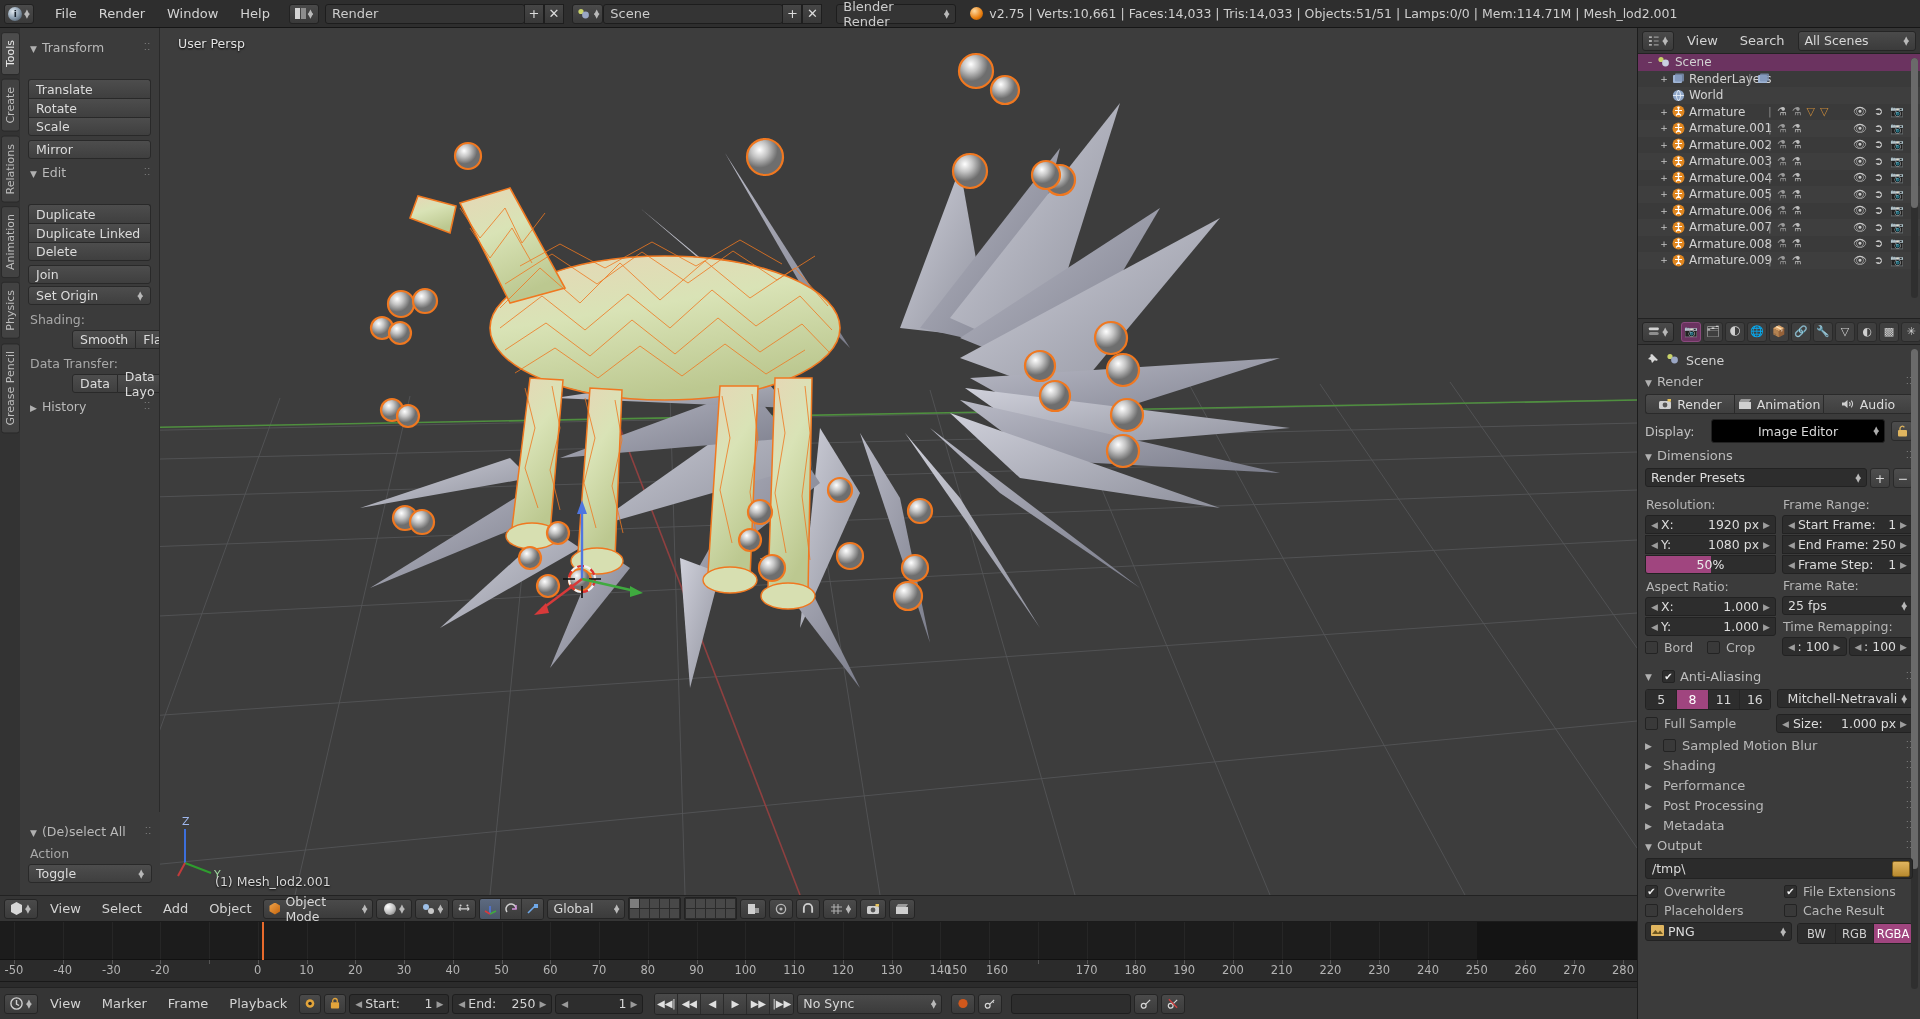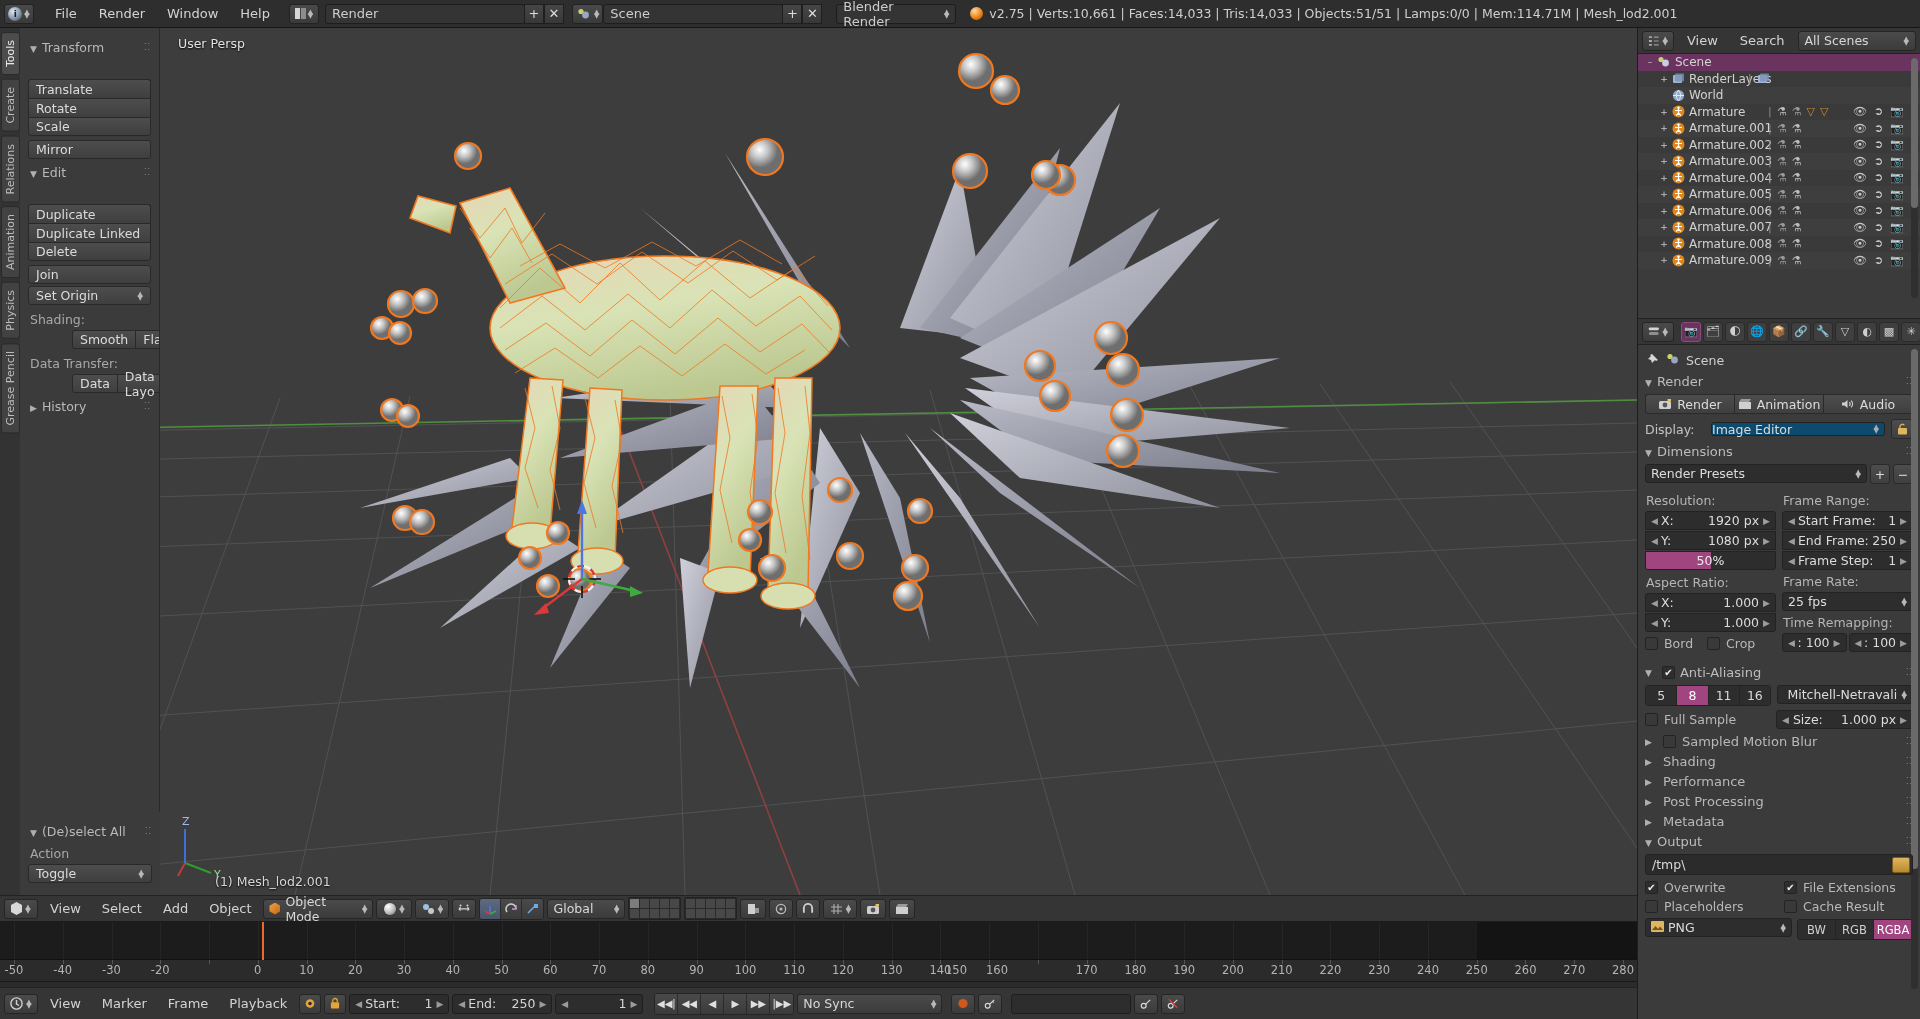--- a/index.html
+++ b/index.html
@@ -256,22 +256,22 @@
     border:1px solid #2a2a2a;border-radius:3px;
     color:#dcdcdc;font-size:12.5px;display:flex;align-items:center;justify-content:center;gap:5px;
   }
   .rowbtns{display:flex;gap:0;margin-bottom:5px;}
   .rowbtns .pbtn{flex:1;border-radius:0;border-right:none;}
   .rowbtns .pbtn:first-child{border-radius:3px 0 0 3px;}
   .rowbtns .pbtn:last-child{border-radius:0 3px 3px 0;border-right:1px solid #2a2a2a;}
   .lblrow{display:flex;align-items:center;gap:6px;margin-bottom:5px;}
   .lblrow .lbl{color:#c3c3c3;font-size:12.5px;width:60px;}
   .dropdown{
-    flex:1;height:14px;background:#0c4a6e;border:1px solid #222;border-radius:3px;
-    display:flex;align-items:center;justify-content:flex-start;position:relative;
+    flex:1;height:24px;background:#000000;border:1px solid #222;border-radius:3px;
+    display:flex;align-items:center;justify-content:center;position:relative;
     color:#dadada;font-size:12.5px;
   }
   .dropdown .dd-ar{position:absolute;right:5px;font-size:7px;line-height:4px;display:flex;flex-direction:column;color:#adadad;}
   .twocol{display:flex;gap:6px;}
   .col{flex:1;}
   .grouplbl{color:#b5b5b5;font-size:12.5px;margin:3px 0 3px 1px;}
   .valfield{
     height:19px;background:#2d2d2d;border:1px solid #222;
     display:flex;align-items:center;justify-content:space-between;
     padding:0 5px;color:#dcdcdc;font-size:12.5px;margin-bottom:1px;

